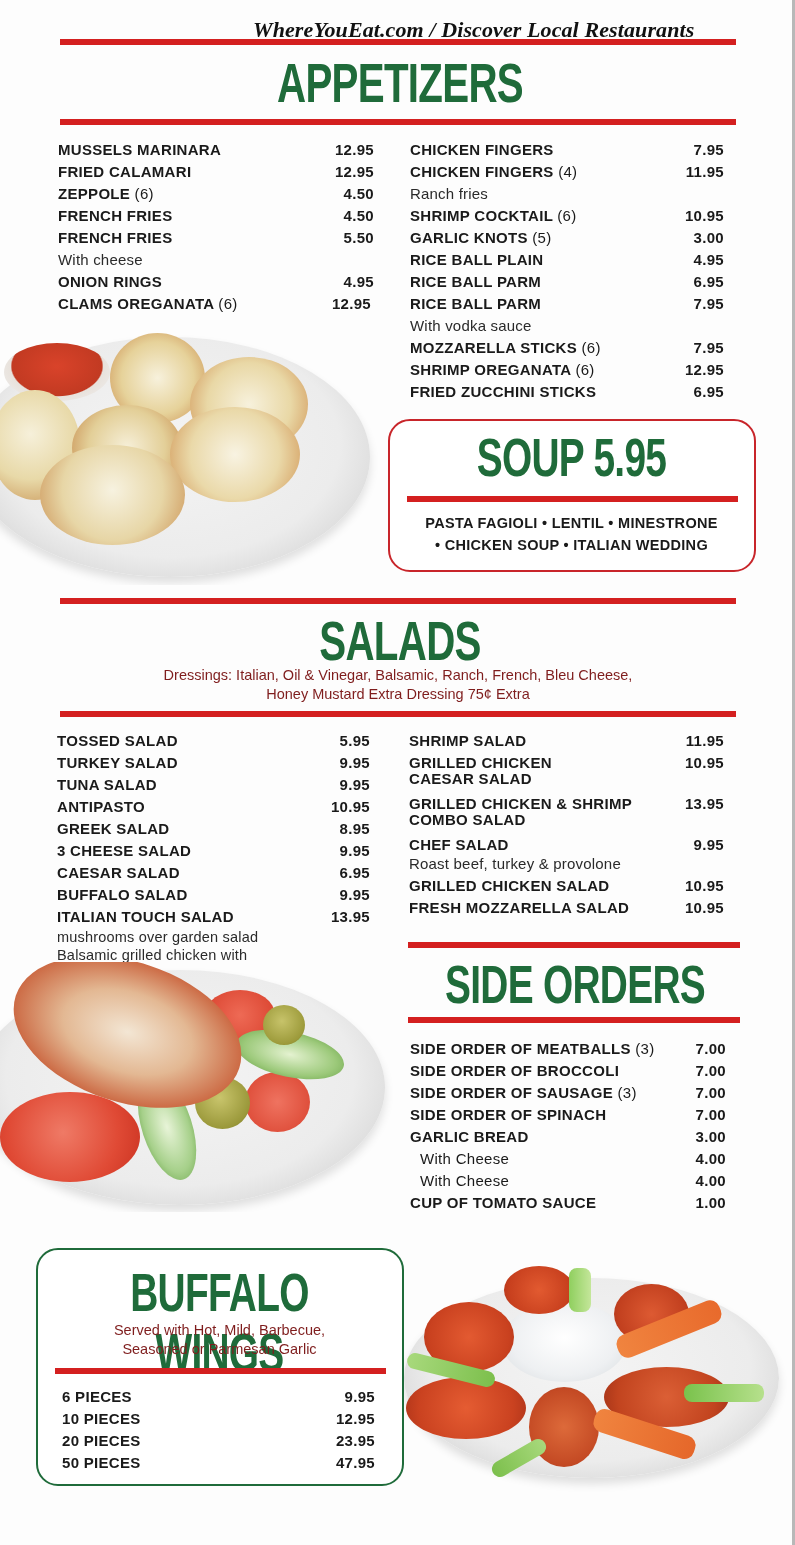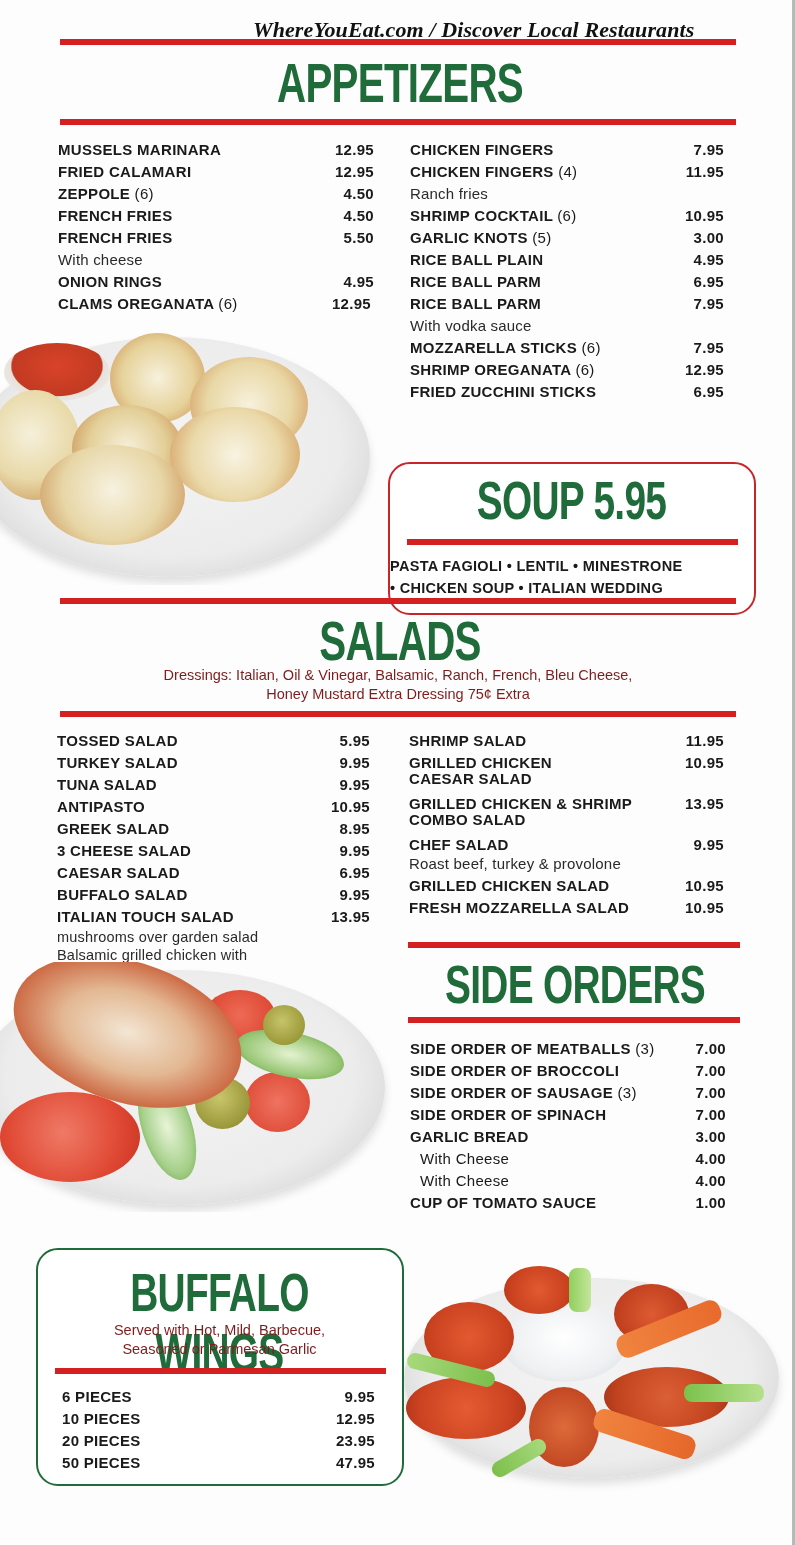--- a/index.html
+++ b/index.html
@@ -12,23 +12,23 @@
     .col { position: absolute; }
     .row { display: flex; justify-content: space-between; align-items: flex-start; font-weight: bold; font-size: 15px; line-height: 22px; letter-spacing: 0.3px; color: #1a1a1a; }
     .row .name { white-space: nowrap; }
     .row .qty { font-weight: normal; }
     .row .price { text-align: right; white-space: nowrap; }
     .note { font-weight: normal; font-size: 15px; line-height: 22px; color: #2a2a2a; letter-spacing: 0.2px; }
     .row.two-line { line-height: 16px; margin-bottom: 6px; padding-top: 3px; }
     .row.two-line .name { white-space: normal; }
     .row.indent .name { font-weight: normal; padding-left: 10px; }
     .box { position: absolute; border-radius: 22px; background: #fff; }
-    .box.red { border: 2.5px solid #c8252a; margin-top: 43px; }
+    .box.red { border: 2.5px solid #c8252a; }
     .box.green { border: 2.5px solid #1f6b3a; }
-    .center-text { text-align: left; }
+    .center-text { text-align: center; }
     .subtext { font-size: 14.5px; line-height: 19px; color: #7f1d1d; text-align: center; }
     .photo { position: absolute; overflow: hidden; }
     .plate { position: absolute; border-radius: 50%; background: radial-gradient(ellipse at 50% 45%, #f4f4f4 0%, #ececec 60%, #d8d8d8 80%, #f7f7f7 100%); box-shadow: 0 6px 10px rgba(0,0,0,0.12); }
     .blob { position: absolute; border-radius: 50%; }
   </style>
 </head>
 <body>
 
 <div class="page">
 

